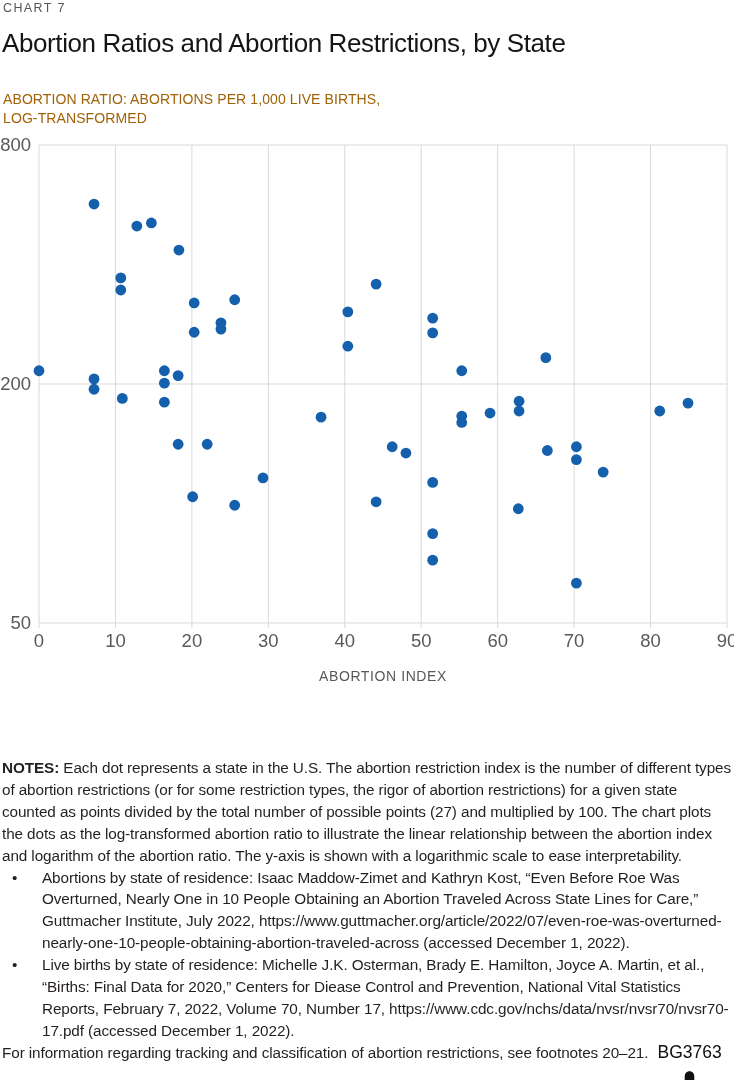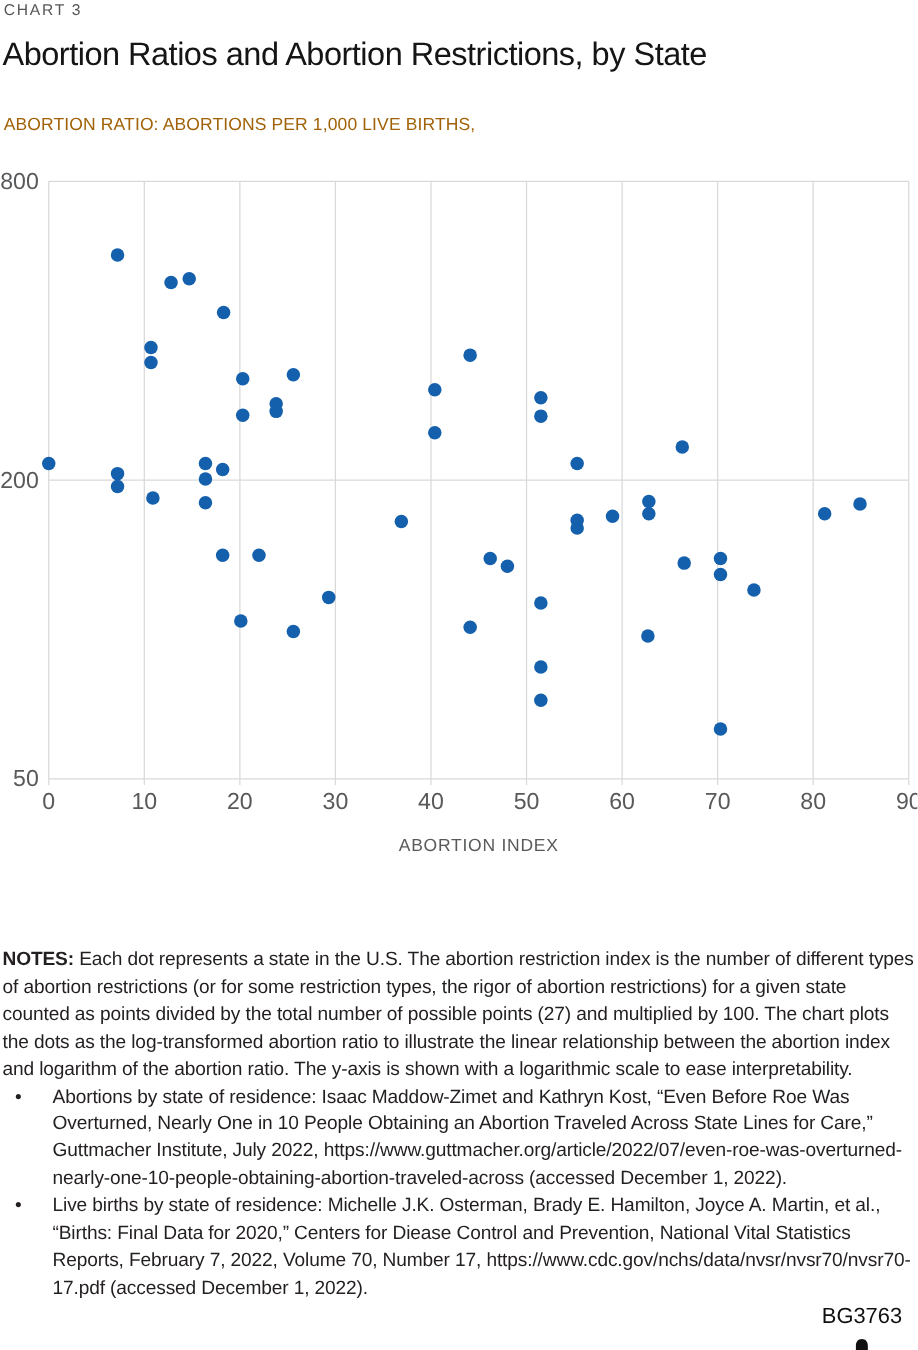--- a/index.html
+++ b/index.html
@@ -32,26 +32,27 @@
   .footer{
     position:absolute;top:1042px;right:6px;
     display:flex;align-items:center;gap:7px;
     font-size:17.5px;color:#101010;flex-direction:column;
   }
   .footer svg{display:block;}
 </style>
 </head>
 <body>
 
-<div class="eyebrow">CHART 3</div>
+<div class="eyebrow">CHART 7</div>
 
 <h1 class="title" style="margin:0;">Abortion Ratios and Abortion Restrictions, by State</h1>
 
 <div class="subtitle">
   <div>ABORTION RATIO: ABORTIONS PER 1,000 LIVE BIRTHS,</div>
+  <div>LOG-TRANSFORMED</div>
 </div>
 
 <svg id="chart" width="734" height="562" viewBox="0 0 734 562" aria-label="scatter chart">
     <line x1="39" y1="14" x2="39" y2="492" stroke="#d9d9d9" stroke-width="1"></line>
     <line x1="39" y1="492" x2="39" y2="497" stroke="#d9d9d9" stroke-width="1"></line>
     <text x="39" y="516" text-anchor="middle" font-size="18.5" fill="#58595b">0</text>
     <line x1="115.44444444444444" y1="14" x2="115.44444444444444" y2="492" stroke="#d9d9d9" stroke-width="1"></line>
     <line x1="115.44444444444444" y1="492" x2="115.44444444444444" y2="497" stroke="#d9d9d9" stroke-width="1"></line>
     <text x="115.44444444444444" y="516" text-anchor="middle" font-size="18.5" fill="#58595b">10</text>
     <line x1="191.88888888888889" y1="14" x2="191.88888888888889" y2="492" stroke="#d9d9d9" stroke-width="1"></line>
@@ -137,20 +138,21 @@
     <circle cx="688.0133333333333" cy="272.12482929500095" r="5.4" fill="#1560ac"></circle>
     <text x="383" y="550" text-anchor="middle" font-size="14" letter-spacing="0.6" fill="#58595b">ABORTION INDEX</text>
   </svg>
 
 <div class="notes">
   <p><b>NOTES:</b><span> Each dot represents a state in the U.S. The abortion restriction index is the number of different types of abortion restrictions (or for some restriction types, the rigor of abortion restrictions) for a given state counted as points divided by the total number of possible points (27) and multiplied by 100. The chart plots the dots as the log-transformed abortion ratio to illustrate the linear relationship between the abortion index and logarithm of the abortion ratio. The y-axis is shown with a logarithmic scale to ease interpretability.</span></p>
   <ul class="src">
     <li>Abortions by state of residence: Isaac Maddow-Zimet and Kathryn Kost, “Even Before Roe Was Overturned, Nearly One in 10 People Obtaining an Abortion Traveled Across State Lines for Care,” Guttmacher Institute, July 2022, https://www.guttmacher.org/article/2022/07/even-roe-was-overturned-nearly-one-10-people-obtaining-abortion-traveled-across (accessed December 1, 2022).</li>
     <li>Live births by state of residence: Michelle J.K. Osterman, Brady E. Hamilton, Joyce A. Martin, et al., “Births: Final Data for 2020,” Centers for Diease Control and Prevention, National Vital Statistics Reports, February 7, 2022, Volume 70, Number 17, https://www.cdc.gov/nchs/data/nvsr/nvsr70/nvsr70-17.pdf (accessed December 1, 2022).</li>
   </ul>
+  <p>For information regarding tracking and classification of abortion restrictions, see footnotes 20–21.</p>
 </div>
 
 <div class="footer">
   <span>BG3763</span>
   <span>
     <svg width="17" height="17" viewBox="0 0 16 16">
       <path fill="#101010" d="M8 1.1 C5.1 1.1 3.5 3.3 3.5 6.1 L3.5 9.1 C3.5 10.3 3 11 2.2 11.6 L13.8 11.6 C13 11 12.5 10.3 12.5 9.1 L12.5 6.1 C12.5 3.3 10.9 1.1 8 1.1 Z"></path>
       <path fill="#101010" d="M2.2 12.5 L13.8 12.5 L13.8 13.9 L2.2 13.9 Z"></path>
     </svg>
   </span>

